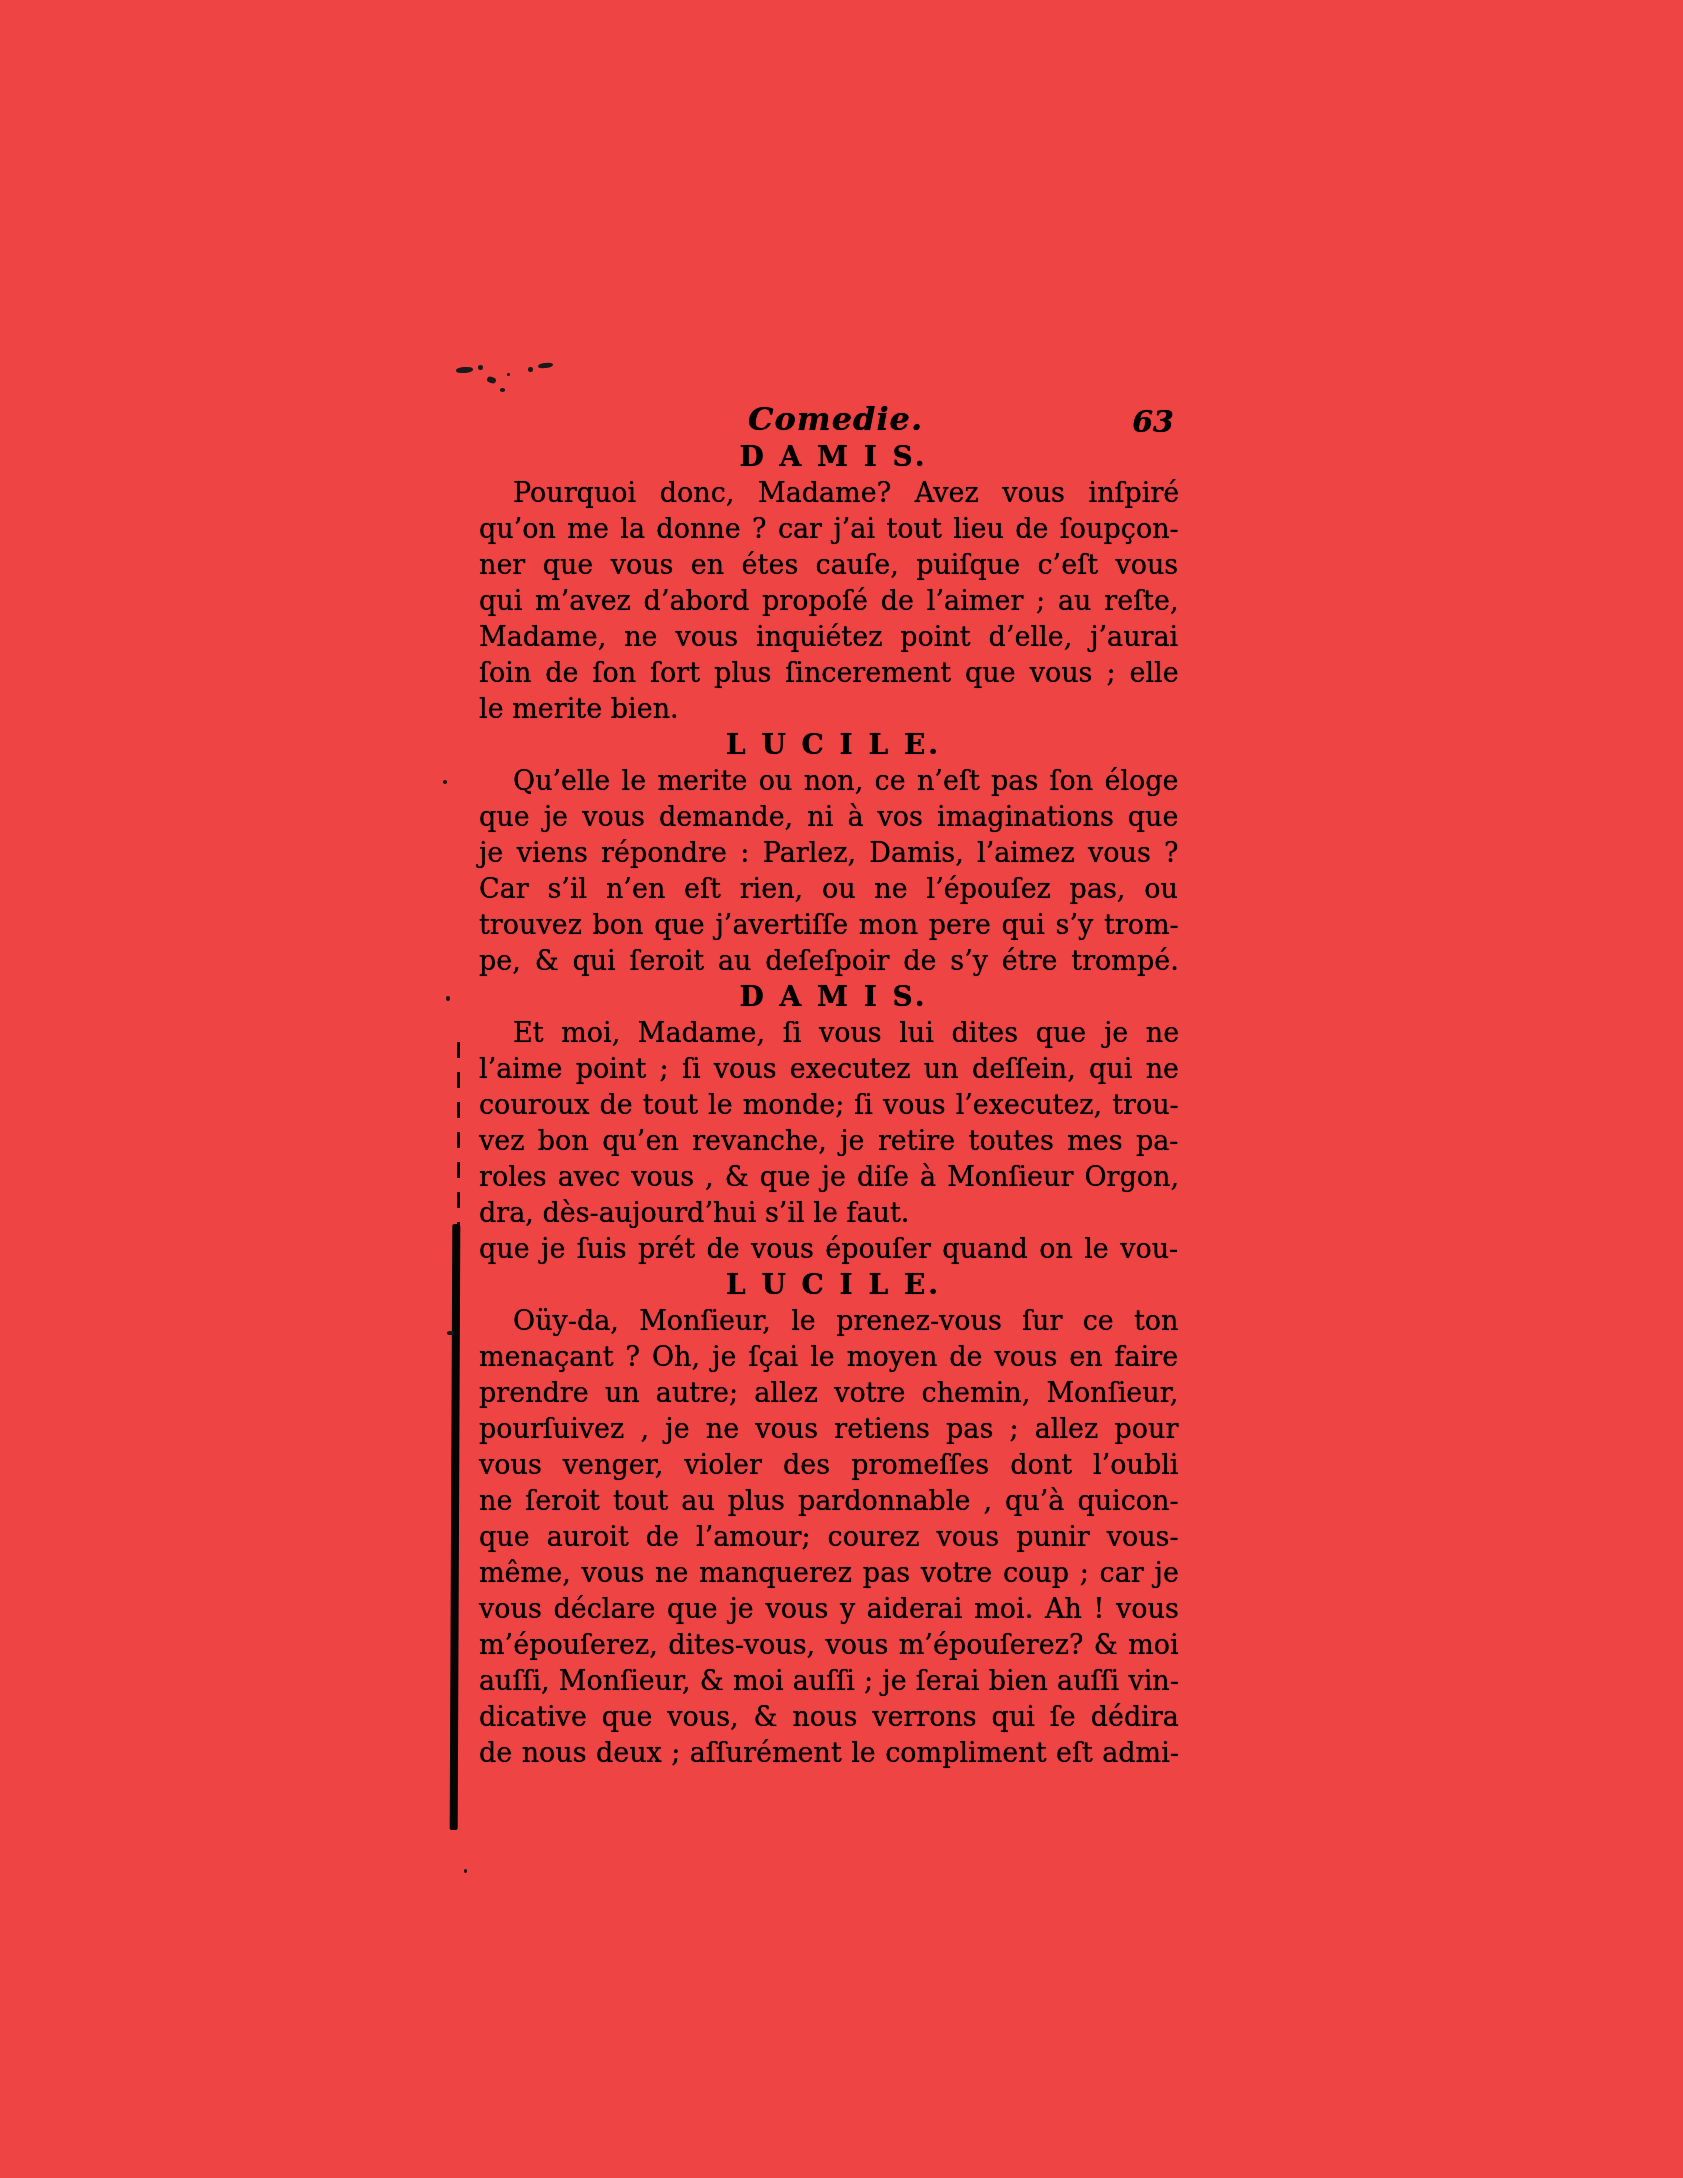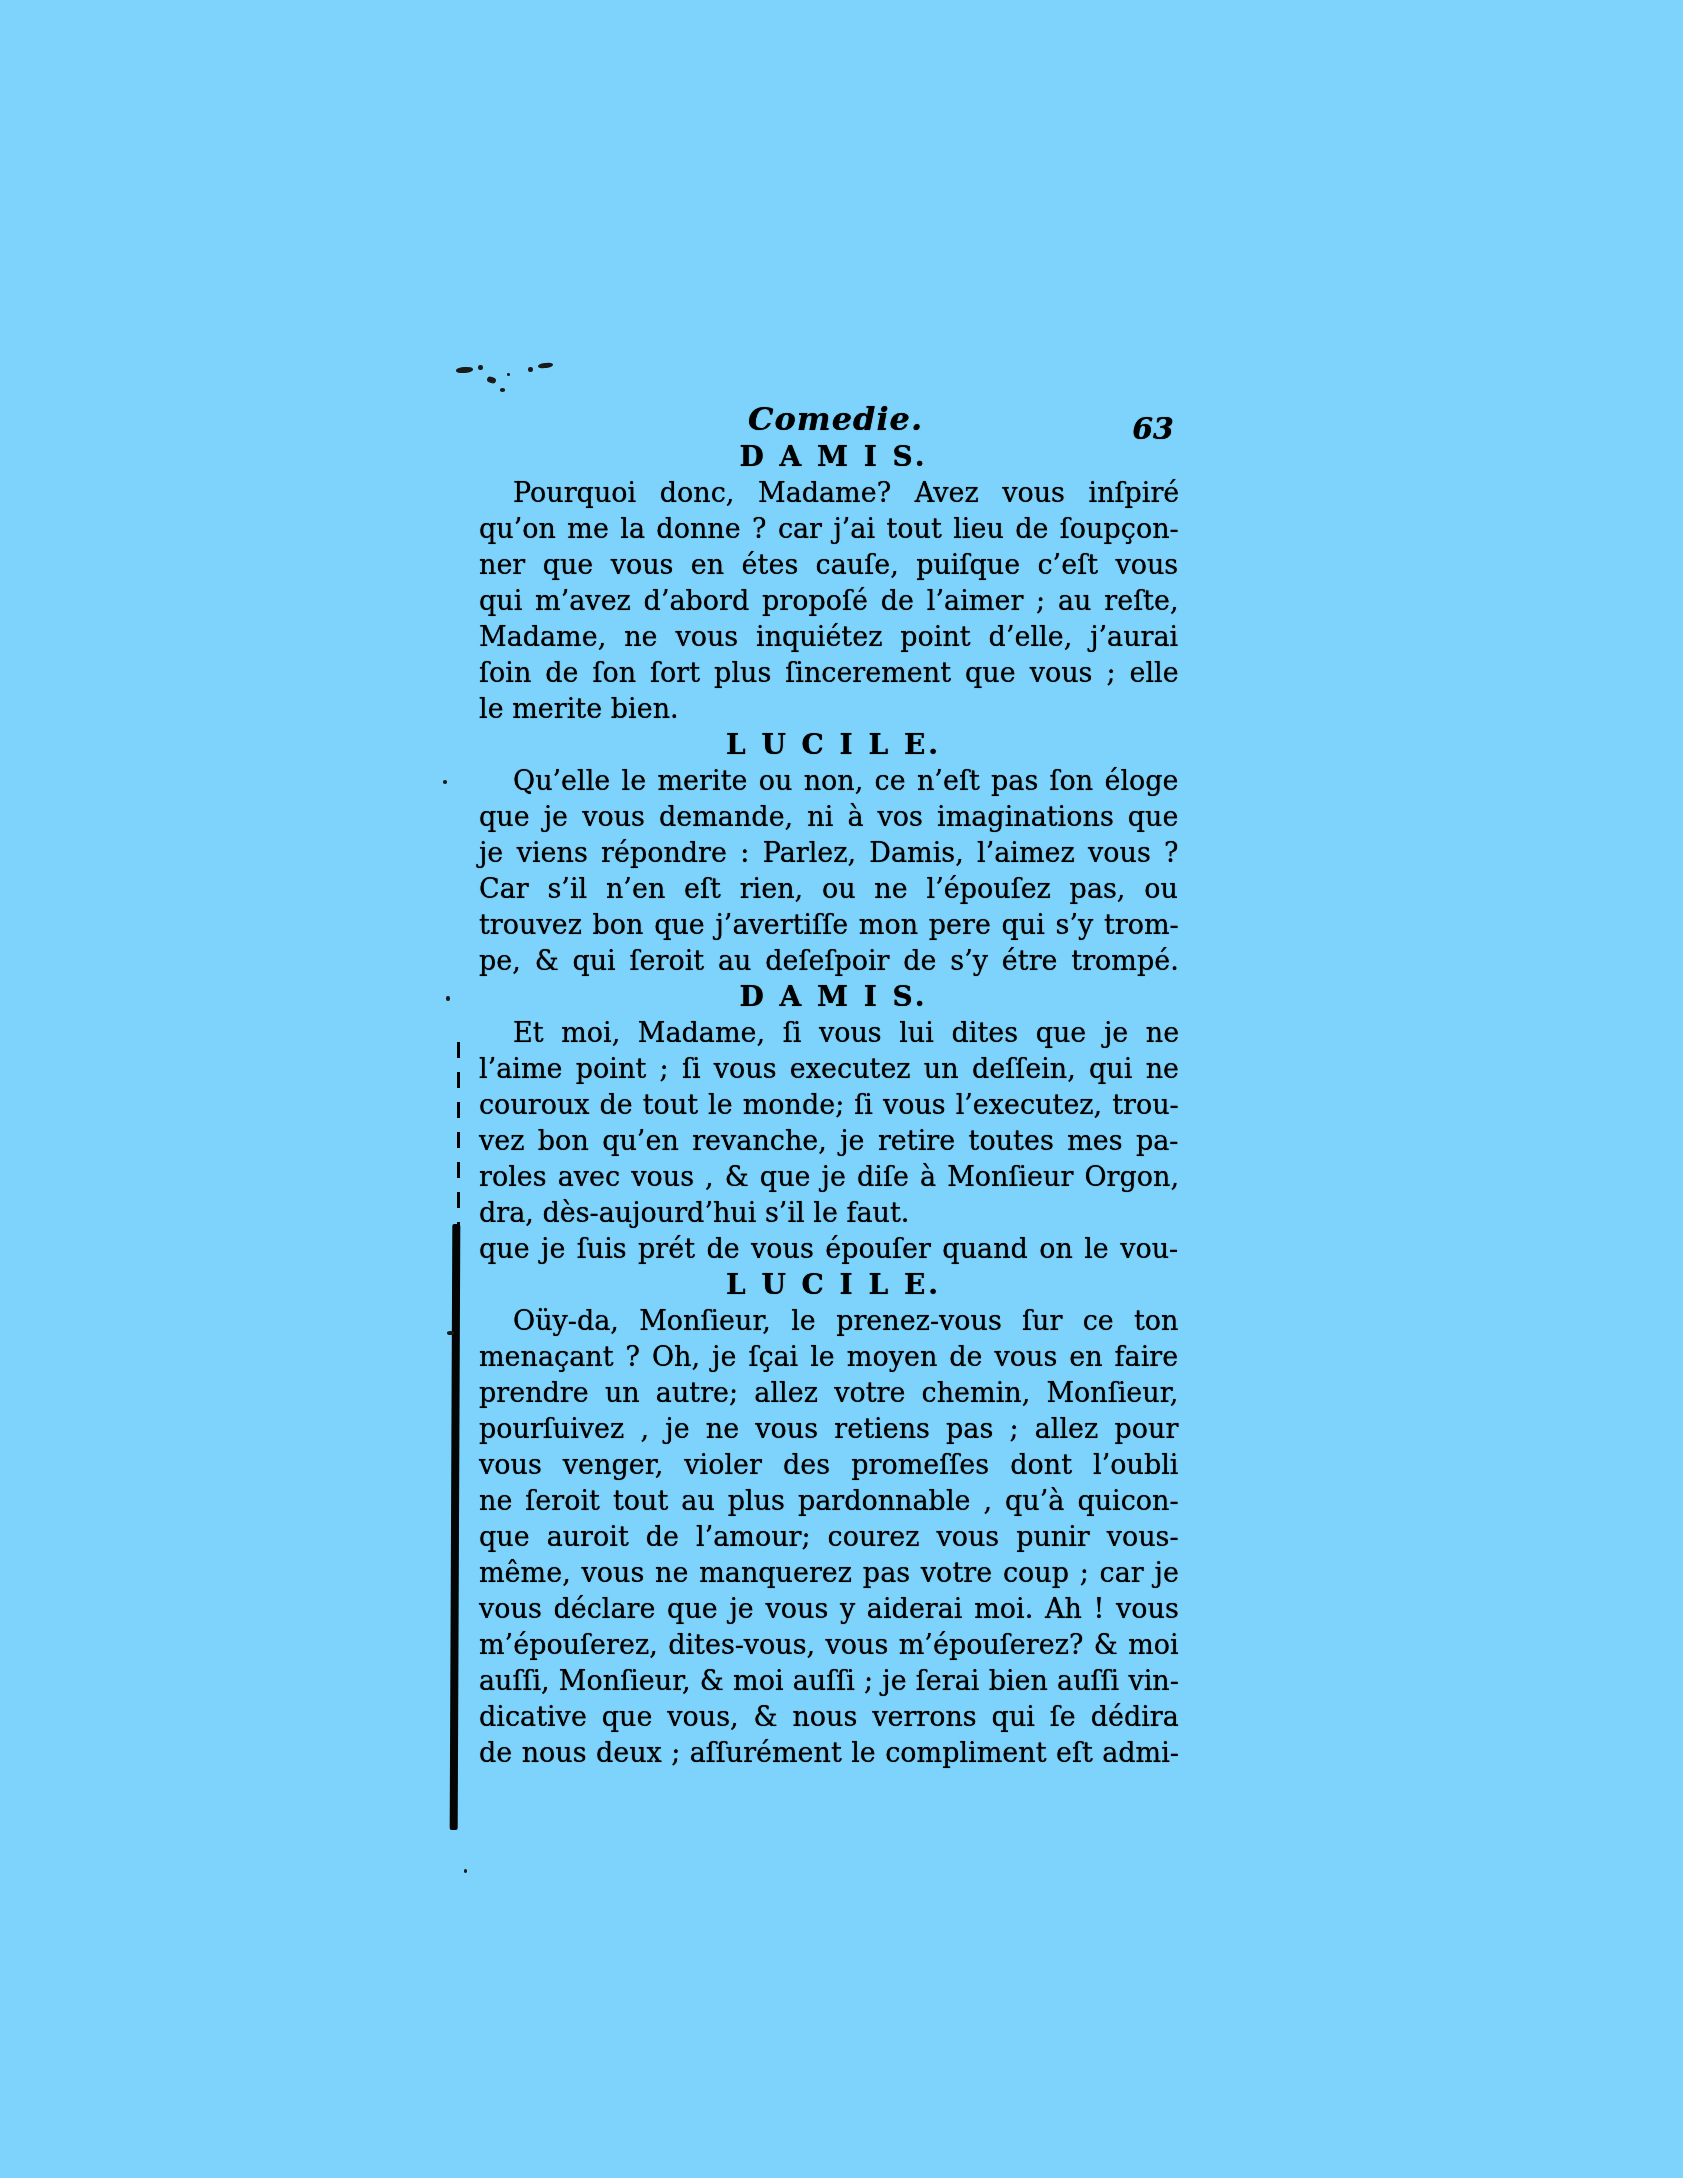--- a/index.html
+++ b/index.html
@@ -5,21 +5,21 @@
 <style>
   html, body {
     margin: 0;
     padding: 0;
     background: #ffffff;
   }
   .page {
     position: relative;
     width: 1683px;
     height: 2178px;
-    background: #7dd3fc;
+    background: #ef4444;
     overflow: hidden;
     font-family: "DejaVu Serif", "Liberation Serif", serif;
     color: #0a0a0a;
   }
   .text-block {
     position: absolute;
     left: 479px;
     top: 399px;
     width: 693px;
     filter: blur(0.3px) contrast(1.35);
@@ -34,21 +34,21 @@
     font-style: italic;
     font-weight: bold;
     font-size: 32px;
     line-height: 40px;
     letter-spacing: 1px;
     transform: translateX(10px);
   }
   .page-number {
     position: absolute;
     right: -2px;
-    top: 10px;
+    top: 3px;
     font-size: 30px;
     font-style: italic;
     font-weight: bold;
     line-height: 40px;
   }
   .speaker-heading {
     height: 36px;
     line-height: 36px;
     text-align: center;
     font-size: 28px;

